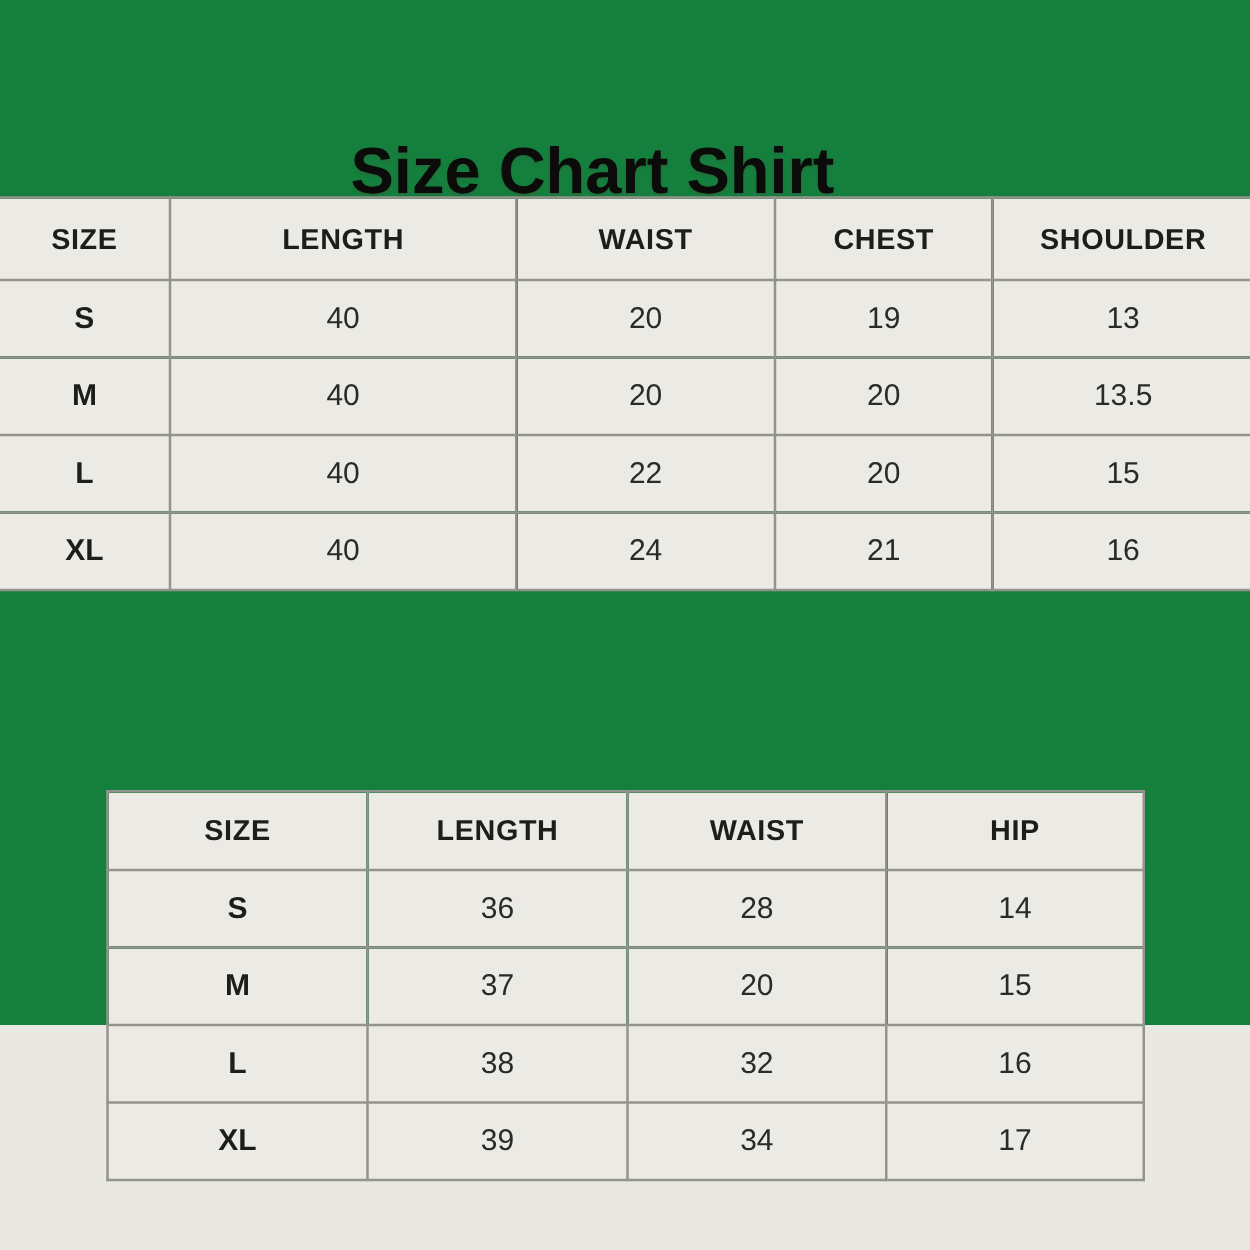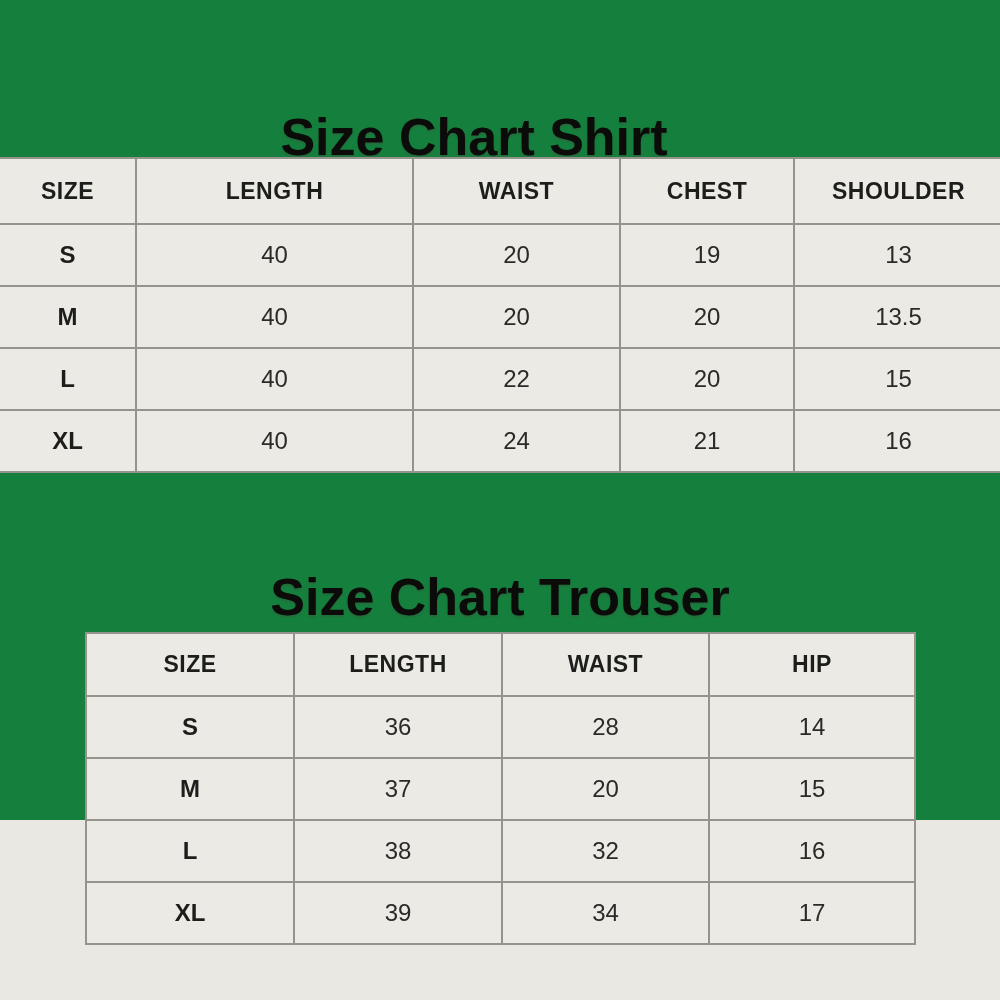--- a/index.html
+++ b/index.html
@@ -134,21 +134,20 @@
       <tr class="data-row">
         <td class="size-label">XL</td>
         <td class="value-cell">40</td>
         <td class="value-cell">24</td>
         <td class="value-cell">21</td>
         <td class="value-cell">16</td>
       </tr>
     </tbody>
   </table>
 
-  <h1 class="chart-title title-trouser">Size Chart Trouser</h1>
 
   <table class="size-table table-trouser">
     <colgroup>
       <col style="width:208px">
       <col style="width:208px">
       <col style="width:207px">
       <col style="width:206px">
     </colgroup>
     <thead>
       <tr class="header-row">

